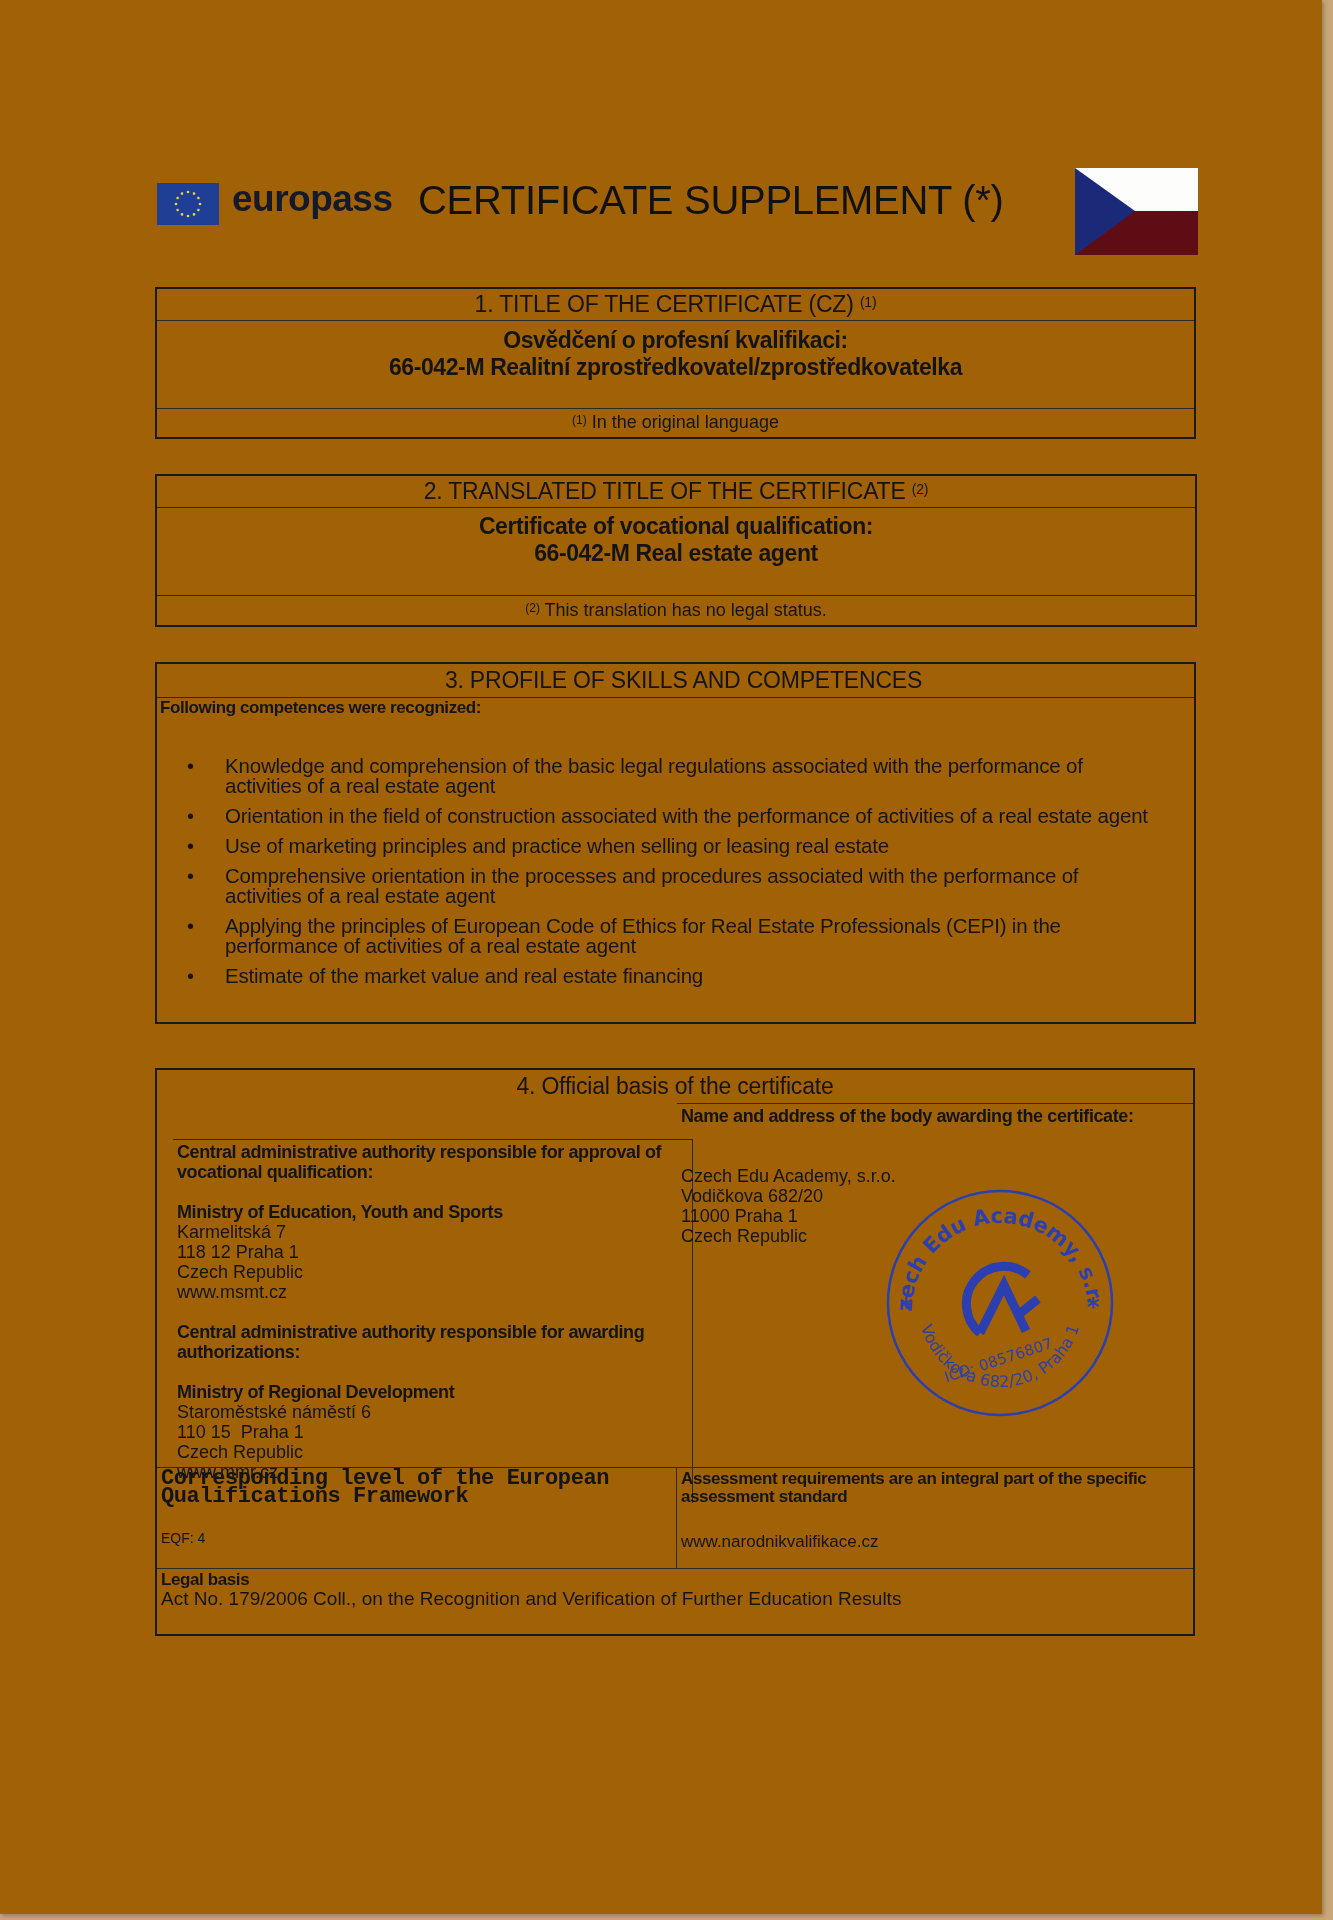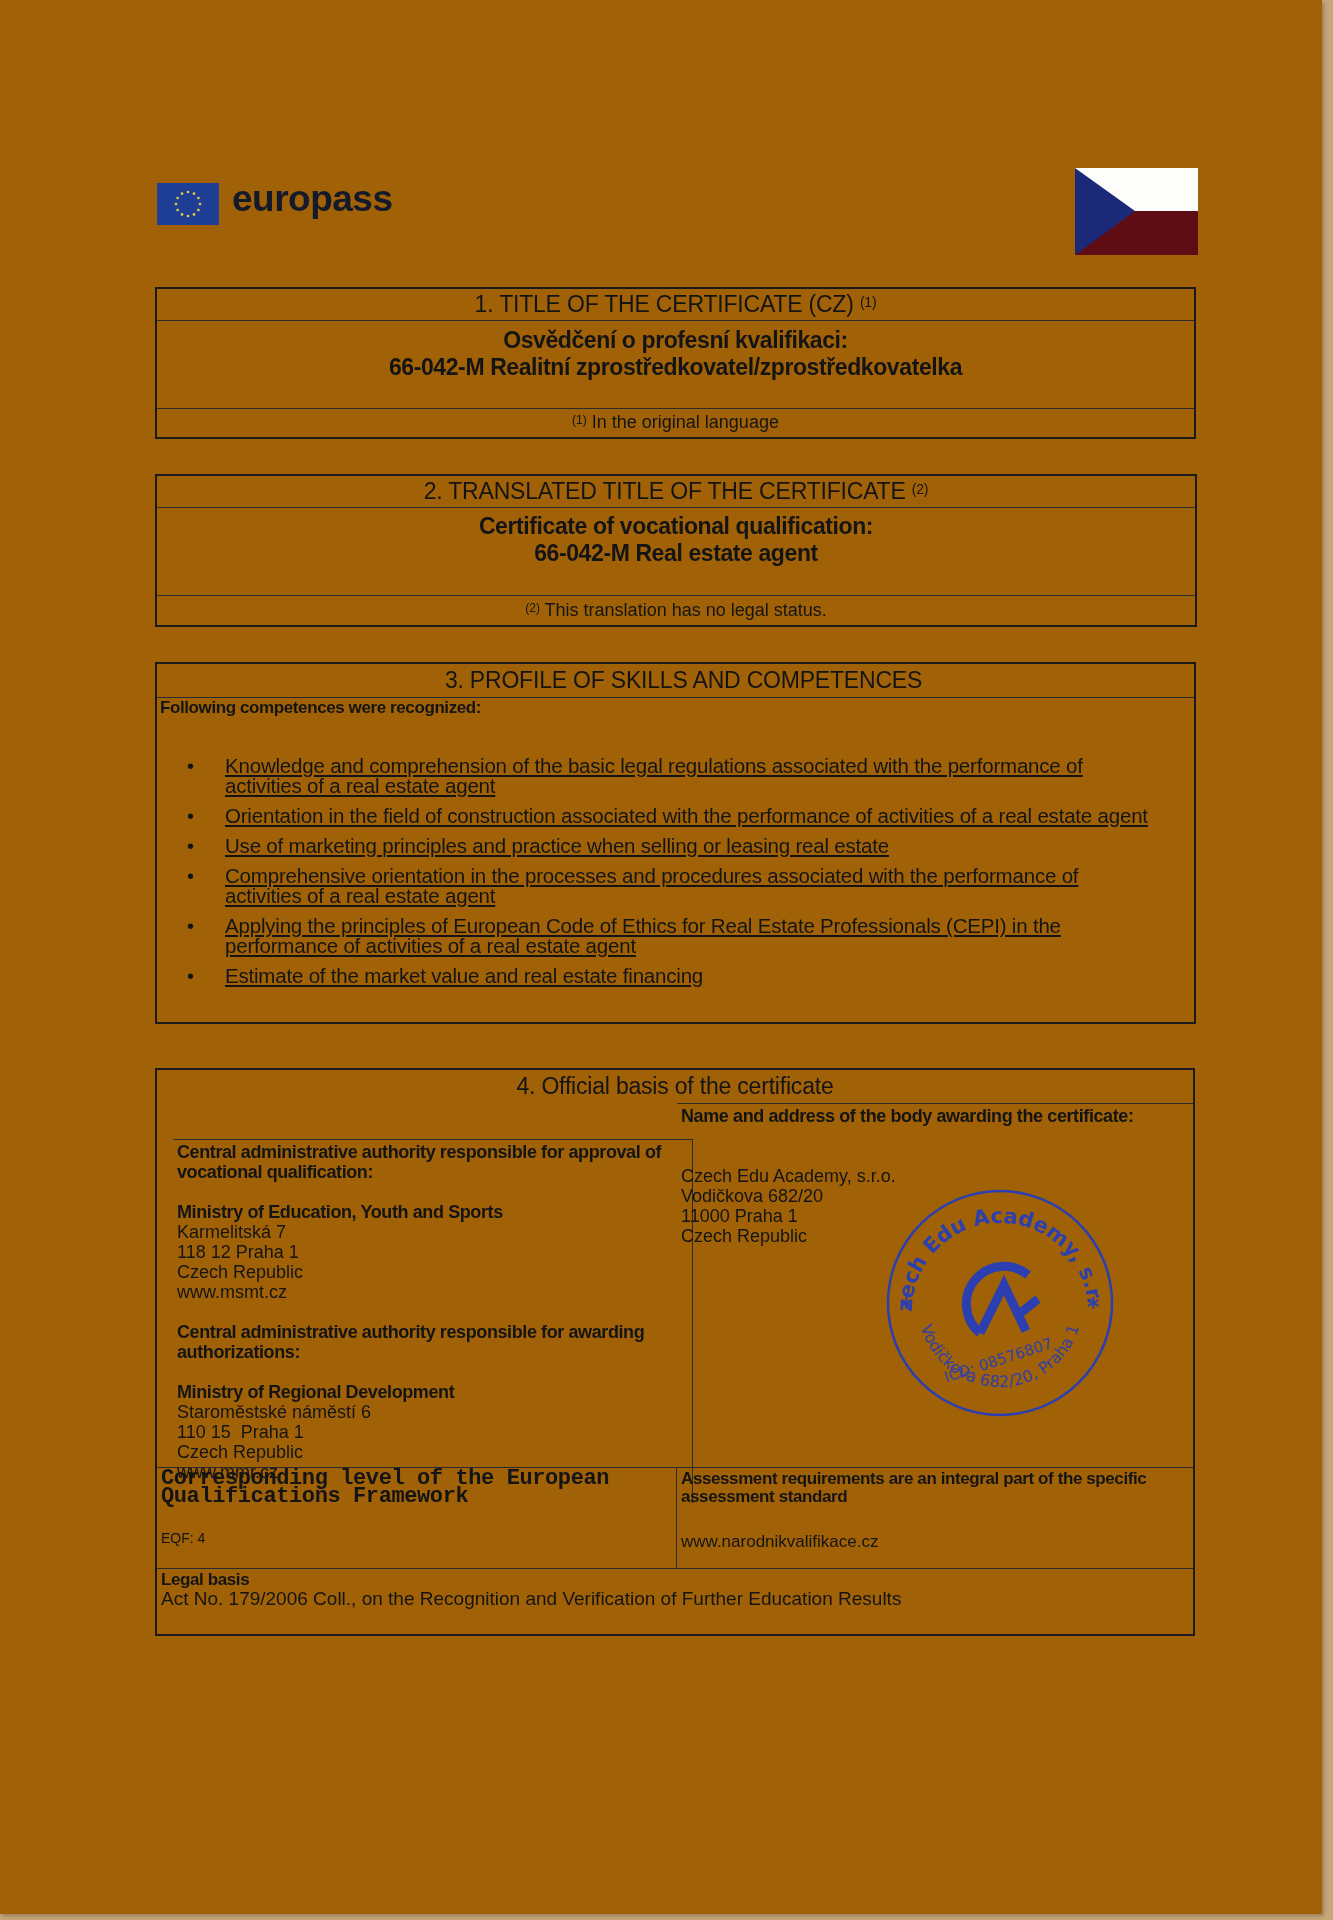--- a/index.html
+++ b/index.html
@@ -27,21 +27,21 @@
   .box { position:absolute; border:2px solid #1a1a1a; background:transparent; box-sizing:border-box; }
   .box .row { position:absolute; left:0; right:0; box-sizing:border-box; }
   .box .sep { border-top:1.5px solid #2a2a2a; }
   .center { text-align:center; }
   .sec-head { font-size:23px; letter-spacing:-0.2px; }
   .sup { font-size:14px; vertical-align:top; position:relative; top:-2px; }
   .big-bold { font-weight:bold; font-size:23px; line-height:27px; letter-spacing:-0.4px; }
   .foot { font-size:18px; }
 
   ul.comp { list-style:none; margin:0; padding:0; position:absolute; left:30px; right:36px; top:92px; }
-  ul.comp li { position:relative; padding-left:38px; font-size:20.5px; line-height:20px; margin-bottom:10px; letter-spacing:-0.2px;text-decoration:underline; }
+  ul.comp li { position:relative; padding-left:38px; font-size:20.5px; line-height:20px; margin-bottom:10px; letter-spacing:-0.2px; }
   ul.comp li::before { content:"•"; position:absolute; left:0; top:0; font-size:20px; }
 
   .cell { position:absolute; box-sizing:border-box; padding:2px 4px; font-size:18px; line-height:20px; }
   .b { font-weight:bold; letter-spacing:-0.4px; }
   .stamp { position:absolute; left:880px; top:1183px; width:240px; height:240px; }
 </style>
 </head>
 <body>
 
 <div class="paper">
@@ -59,20 +59,21 @@
         <circle cx="31" cy="33" r="1.3"></circle>
           <circle cx="25" cy="31.4" r="1.3"></circle>
           <circle cx="20.6" cy="27" r="1.3"></circle>
         <circle cx="19" cy="21" r="1.3"></circle>
           <circle cx="20.6" cy="15" r="1.3"></circle>
           <circle cx="25" cy="10.6" r="1.3"></circle>
       </g>
     </svg>
   </div>
   <div class="abs europass">europass</div>
+  <div class="abs doc-title">CERTIFICATE SUPPLEMENT (*)</div>
   <div class="abs cz-flag">
     <svg width="123" height="87" viewBox="0 0 123 87">
       <rect x="0" y="0" width="123" height="87" fill="#fdfdfb"></rect>
       <polygon points="0,43 123,43 123,87 0,87" fill="#5e0d14"></polygon>
       <polygon points="0,0 60,43 0,87" fill="#1b2a78"></polygon>
     </svg>
   </div>
 
   <div class="box" style="left:155px; top:287px; width:1041px; height:152px;">
     <div class="row center sec-head" style="top:0; height:31px; line-height:31px;">

